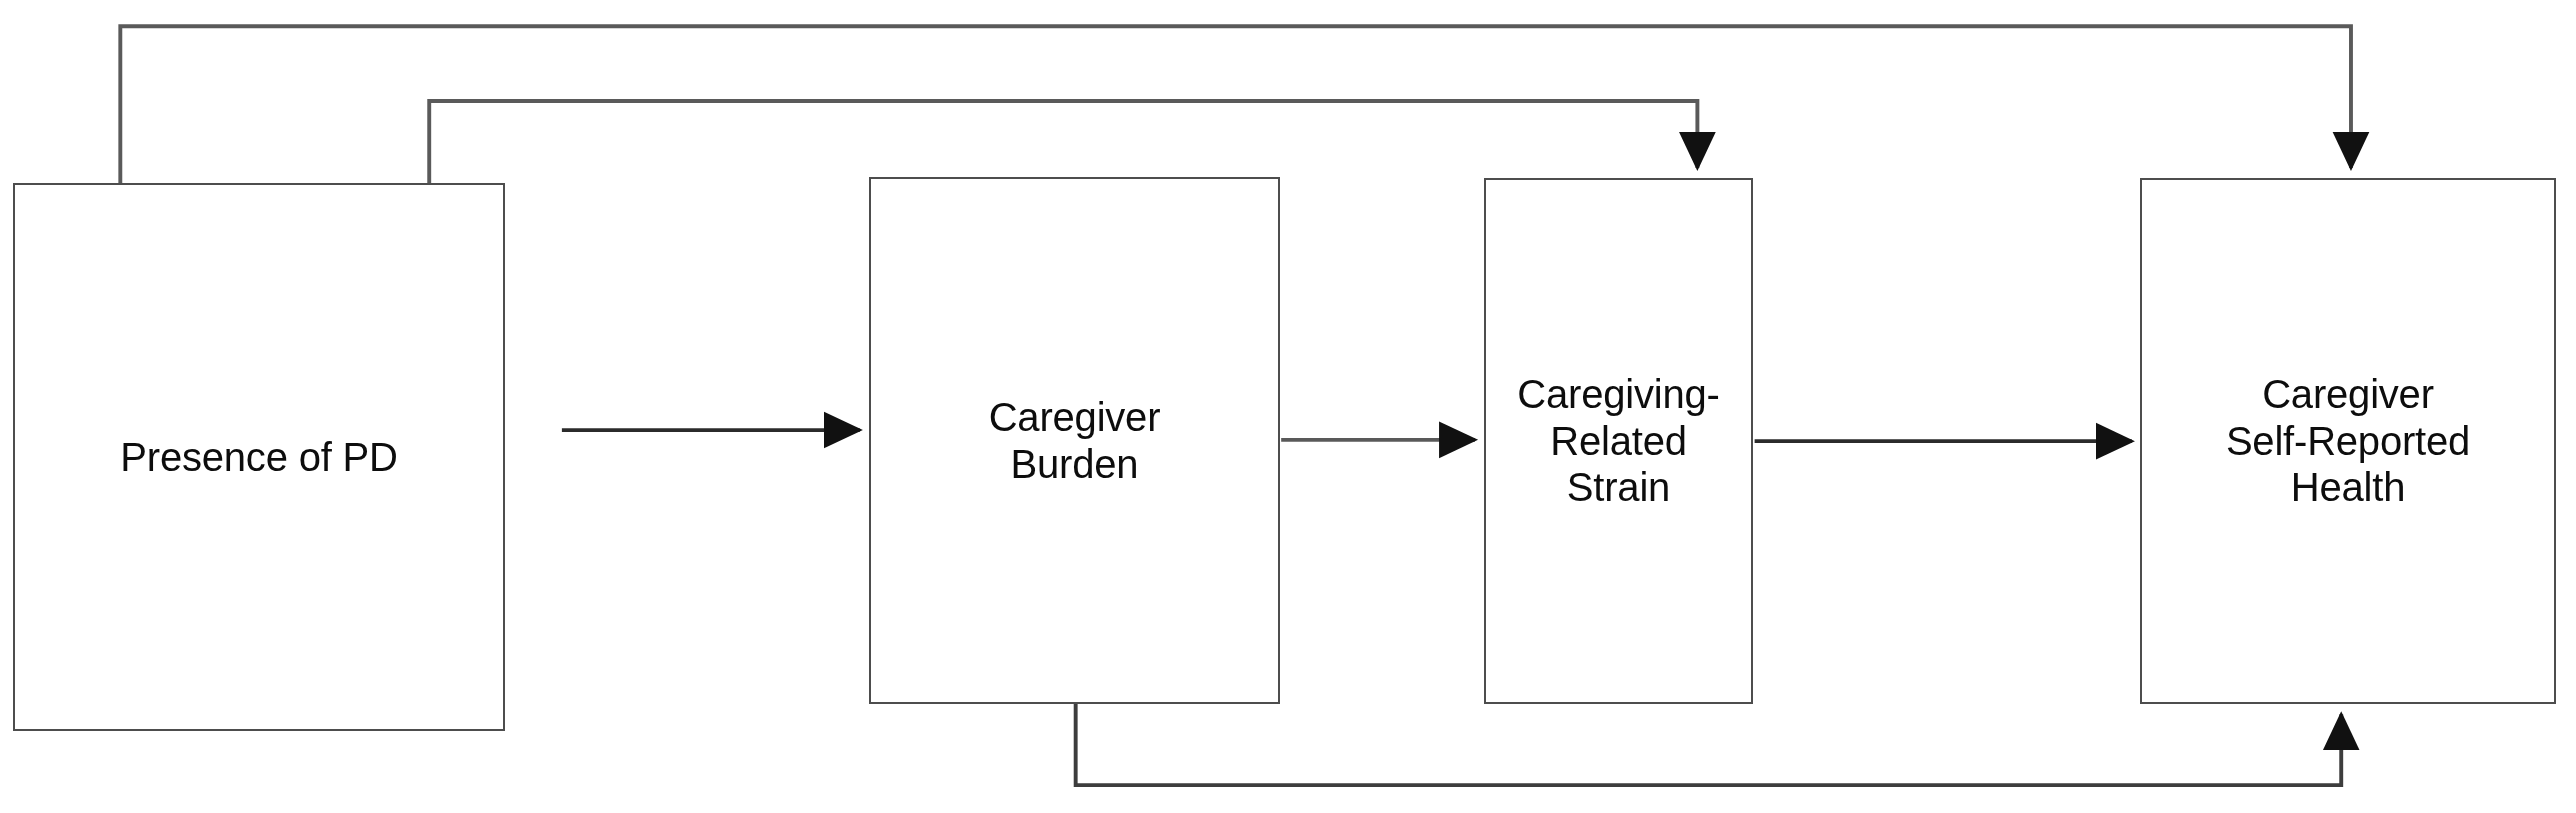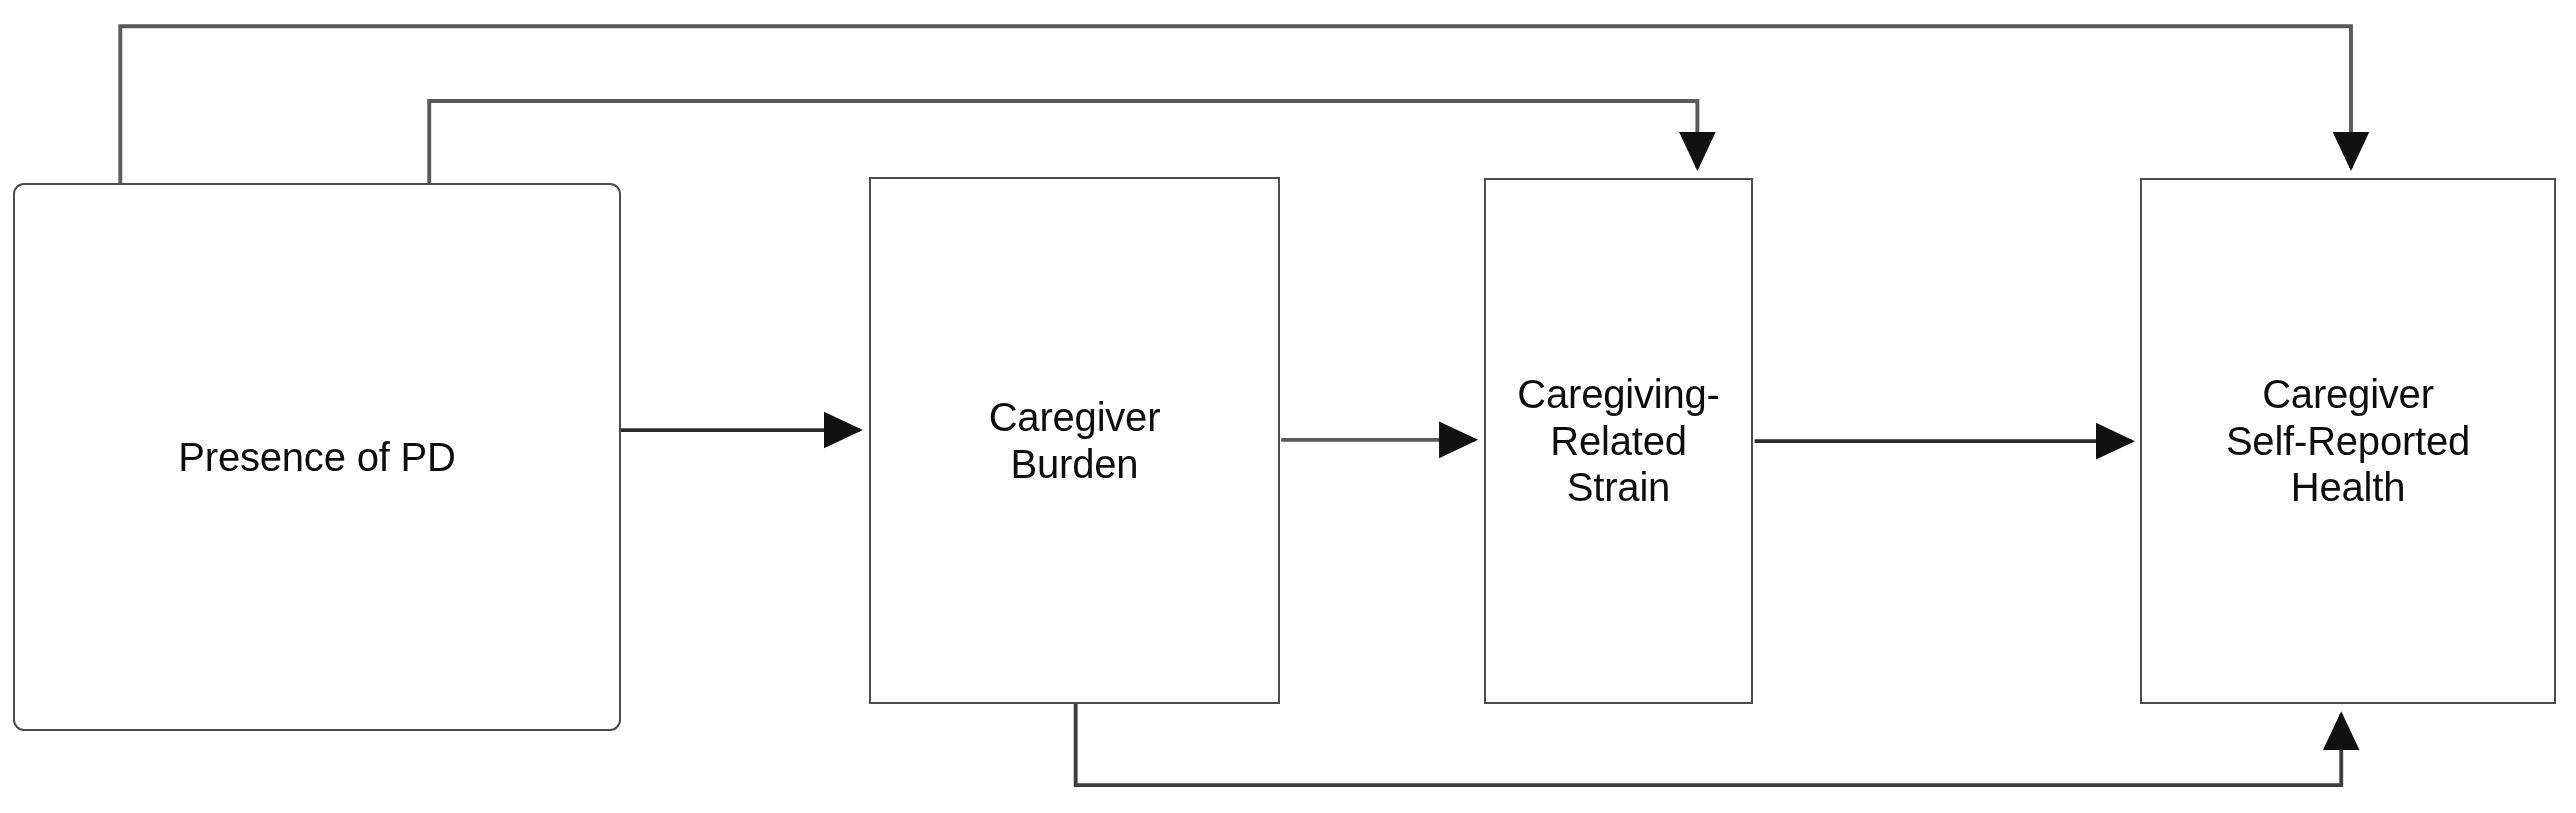--- a/index.html
+++ b/index.html
@@ -81,21 +81,21 @@
 
     <g>
       <path d="M660,282 L660,155 L2610,155 L2610,258" fill="none" stroke="#5a5a5a" stroke-width="6" marker-end="url(#arrow-down)"></path>
     </g>
 
     <g>
       <path d="M1654,1082 L1654,1207 L3600,1207 L3600,1098" fill="none" stroke="#3d3d3d" stroke-width="6" marker-end="url(#arrow-up)"></path>
     </g>
   </svg>
 
-  <div class="node-box" style="left:13px; top:183px; width:608px; height:548px;border-radius:11px;">
+  <div class="node-box" style="left:13px; top:183px; width:492px; height:548px;">
     <span class="node-label">Presence of PD</span>
   </div>
 
   <div class="node-box" style="left:869px; top:177px; width:411px; height:527px;">
     <span class="node-label">Caregiver
 Burden</span>
   </div>
 
   <div class="node-box" style="left:1484px; top:178px; width:269px; height:526px;">
     <span class="node-label">Caregiving-

